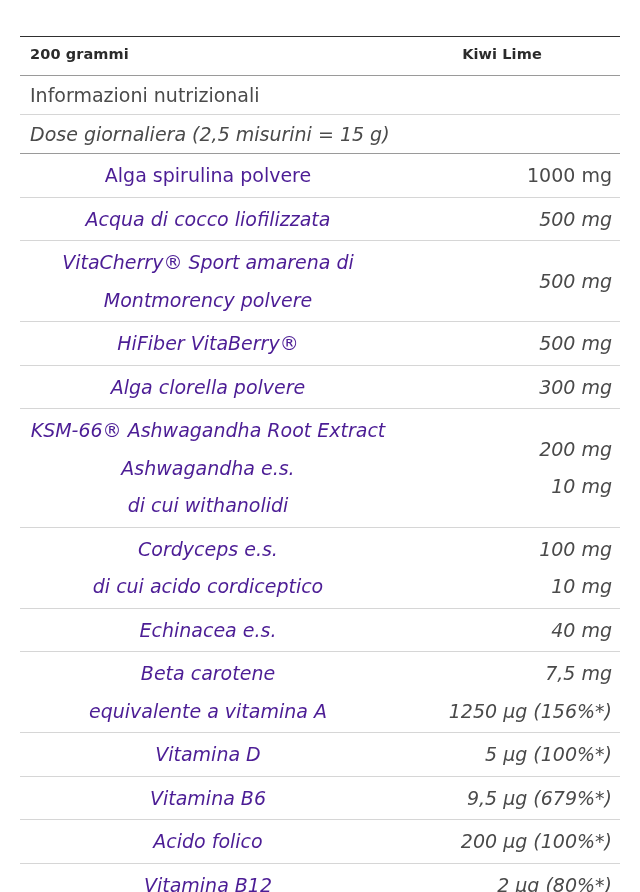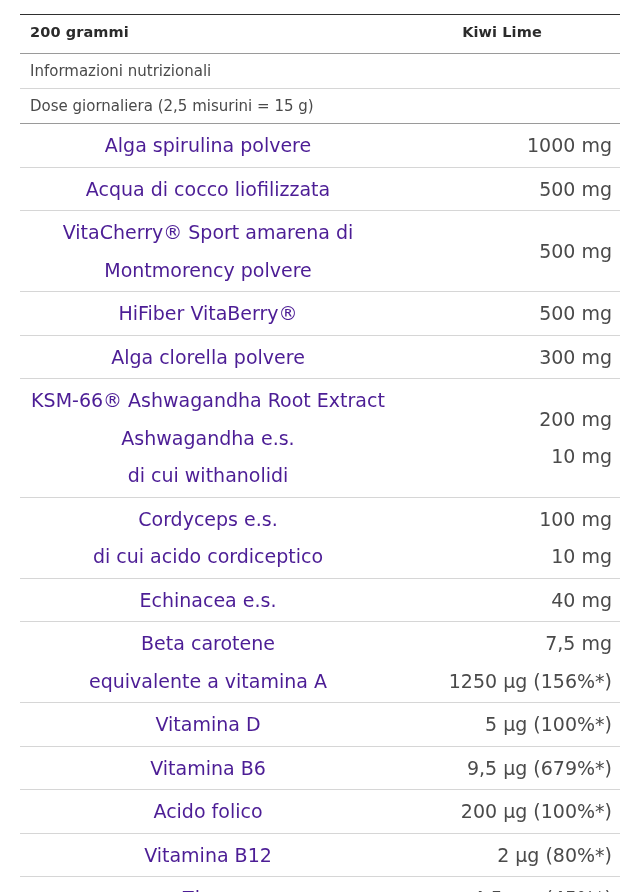--- a/index.html
+++ b/index.html
@@ -12,35 +12,37 @@
     height: 892px;
     font-family: "DejaVu Sans", sans-serif;
     color: #3b3b3b;
     -webkit-font-smoothing: antialiased;
   }
   .sheet {
     width: 640px;
     height: 644px;
     box-sizing: border-box;
     padding: 14px 20px 0 20px;
+    margin-top: 22px;
   }
   table.nutri {
     width: 100%;
     border-collapse: collapse;
     table-layout: fixed;
   }
   table.nutri td {
     vertical-align: middle;
     padding: 0;
   }
   .rule-top td {
     border-top: 1px solid #2f2f2f;
   }
   .rule-light td {
     border-top: 1px solid #d6d6d6;
+    font-style: italic;
   }
   .rule-dark td {
     border-top: 1px solid #9a9a9a;
   }
 
   
   .hdr-left {
     font-size: 14.5px;
     font-weight: bold;
     color: #2b2b2b;
@@ -51,21 +53,21 @@
   .hdr-right {
     font-size: 14.5px;
     font-weight: bold;
     color: #2b2b2b;
     padding: 9px 8px 13px 0 !important;
     text-align: center;
     letter-spacing: .1px;
   }
 
   .subtitle td {
-    font-size: 15px;
+    font-size: 19px;
     color: #4a4a4a;
     padding: 8px 0 8px 10px !important;
   }
 
   .colhead-cell {
     font-size: 13.5px;
     font-weight: bold;
     color: #2b2b2b;
     text-align: right;
     padding: 9px 8px 9px 0 !important;

